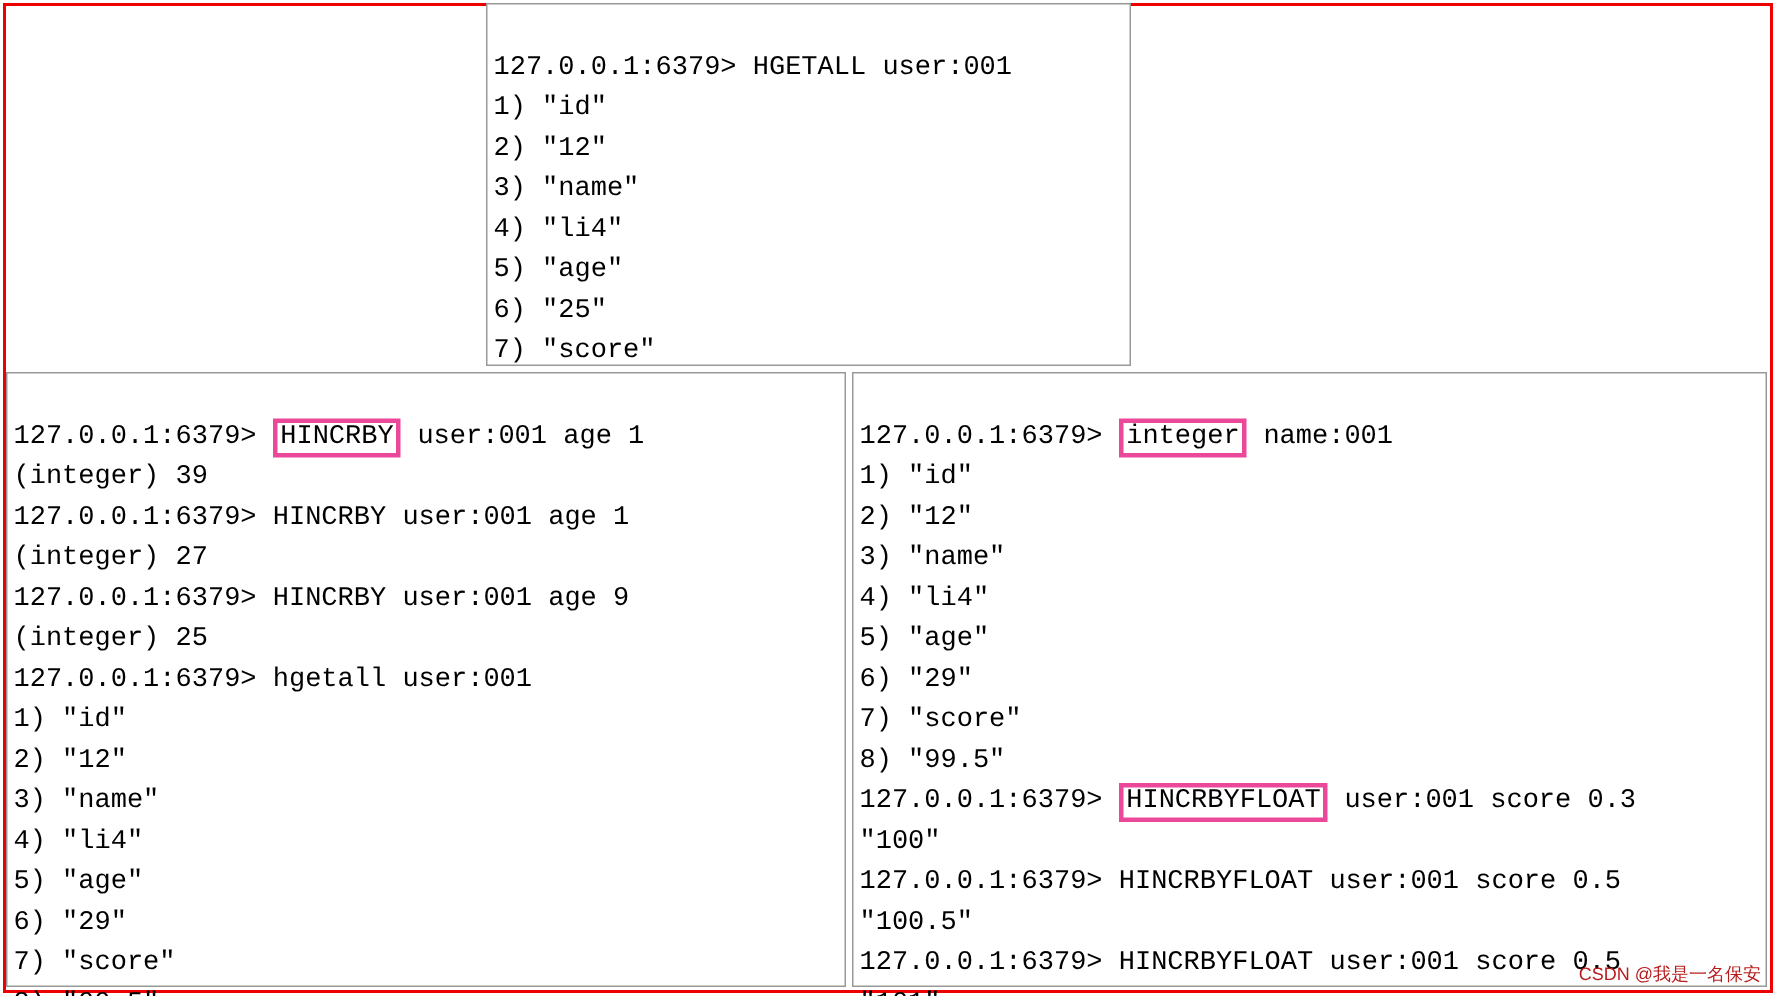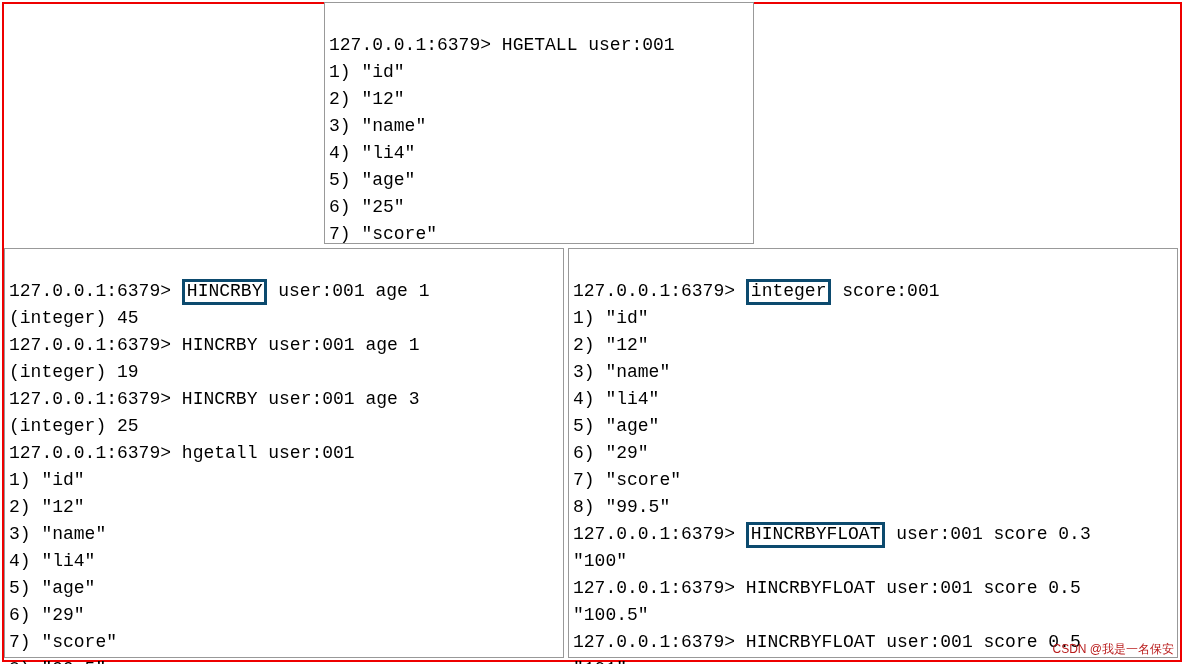--- a/index.html
+++ b/index.html
@@ -49,21 +49,21 @@
       left: 568px;
       width: 610px;
       height: 410px;
       border: 1px solid #999;
       background: #fff;
       padding: 2px 4px;
       line-height: 1.5;
       white-space: pre;
     }
     .highlight {
-      border: 3px solid #0c4a6e;
+      border: 3px solid #ec4899;
       display: inline-block;
       padding: 0 2px;
       line-height: 1.1;
     }
     .watermark {
       position: absolute;
       bottom: 6px;
       right: 10px;
       font-size: 12px;
       color: #b91c1c;
@@ -82,39 +82,39 @@
 <span>3) "name"</span>
 <span>4) "li4"</span>
 <span>5) "age"</span>
 <span>6) "25"</span>
 <span>7) "score"</span>
 <span>8) "99.5"</span>
 </div>
 
 <div class="bottom-left">
 <span>127.0.0.1:6379&gt;</span> <span class="highlight">HINCRBY</span><span> user:001 age 1</span>
-<span>(integer) 45</span>
+<span>(integer) 39</span>
 <span>127.0.0.1:6379&gt;</span> <span>HINCRBY user:001 age 1</span>
-<span>(integer) 19</span>
-<span>127.0.0.1:6379&gt;</span> <span>HINCRBY user:001 age 3</span>
+<span>(integer) 27</span>
+<span>127.0.0.1:6379&gt;</span> <span>HINCRBY user:001 age 9</span>
 <span>(integer) 25</span>
 <span>127.0.0.1:6379&gt;</span> <span>hgetall user:001</span>
 <span>1) "id"</span>
 <span>2) "12"</span>
 <span>3) "name"</span>
 <span>4) "li4"</span>
 <span>5) "age"</span>
 <span>6) "29"</span>
 <span>7) "score"</span>
 <span>8) "99.5"</span>
  
 </div>
 
 <div class="bottom-right">
-<span>127.0.0.1:6379&gt;</span> <span class="highlight">integer</span><span> score:001</span>
+<span>127.0.0.1:6379&gt;</span> <span class="highlight">integer</span><span> name:001</span>
 <span>1) "id"</span>
 <span>2) "12"</span>
 <span>3) "name"</span>
 <span>4) "li4"</span>
 <span>5) "age"</span>
 <span>6) "29"</span>
 <span>7) "score"</span>
 <span>8) "99.5"</span>
 <span>127.0.0.1:6379&gt;</span> <span class="highlight">HINCRBYFLOAT</span><span> user:001 score 0.3</span>
 <span>"100"</span>

